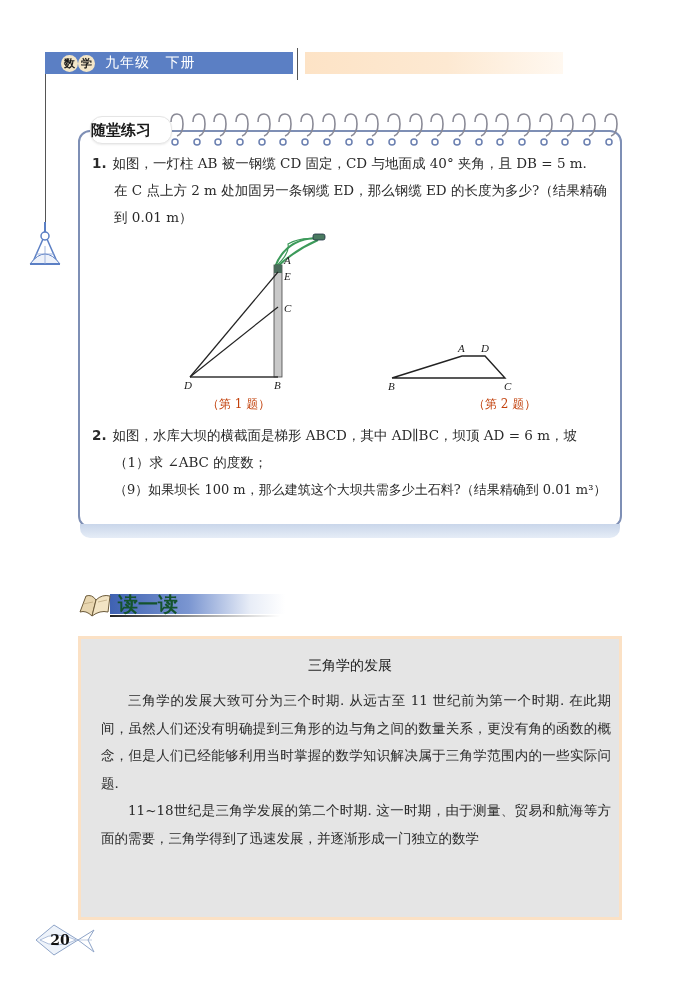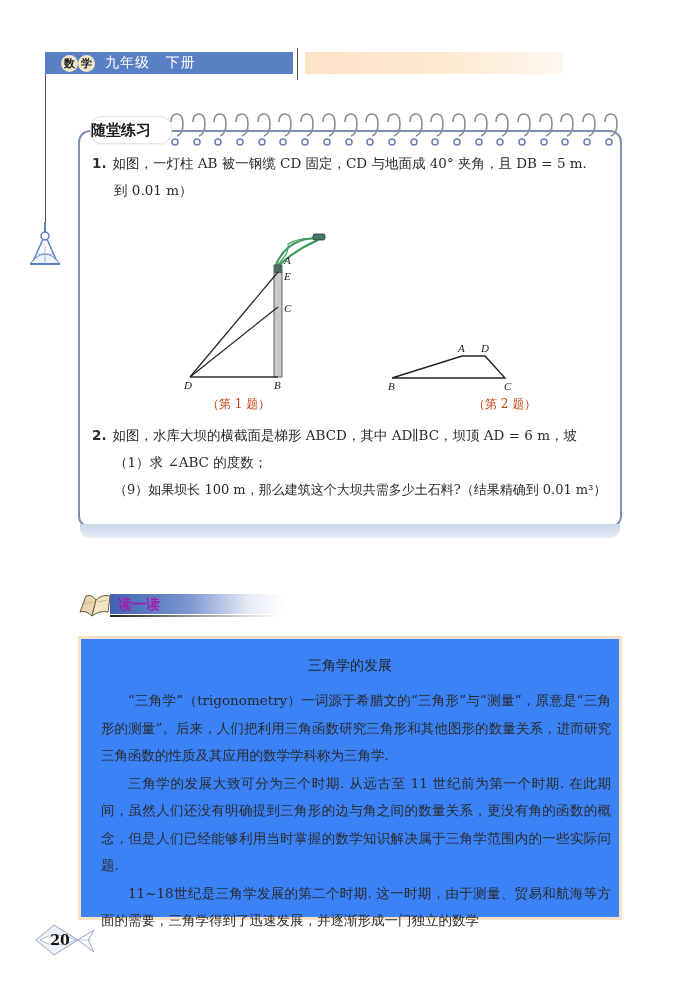--- a/index.html
+++ b/index.html
@@ -30,24 +30,24 @@
   .problem .num { font-weight: bold; margin-right: 6px; font-family: "DejaVu Sans", sans-serif; }
   .indent { padding-left: 22px; }
 
   .figure { position: absolute; }
   .fig-caption { position: absolute; font-size: 12px; color: #c2410c; }
 
   
   .read-header { position: absolute; left: 78px; top: 590px; width: 220px; height: 30px; }
   .book-icon { position: absolute; left: 0; top: 2px; width: 36px; height: 26px; }
   .read-band { position: absolute; left: 32px; top: 4px; width: 175px; height: 20px; background: linear-gradient(to right, #3f62b2 0%, #7b96d1 45%, #e8edf7 80%, #ffffff 100%); }
-  .read-title { position: absolute; left: 40px; top: 4px; color: #a21caf; font-family: "DejaVu Sans", sans-serif; font-size: 14px; font-weight: bold; line-height: 20px; }
+  .read-title { position: absolute; left: 40px; top: 4px; color: #14532d; font-family: "DejaVu Sans", sans-serif; font-size: 20px; font-weight: bold; line-height: 20px; }
   .read-underline { position: absolute; left: 32px; top: 25px; width: 170px; height: 2px; background: linear-gradient(to right, #222, #999, #fff); }
 
-  .read-card { position: absolute; left: 78px; top: 636px; width: 544px; height: 284px; border: 3px solid #fbe1c5; background: #3b82f6; }
+  .read-card { position: absolute; left: 78px; top: 636px; width: 544px; height: 284px; border: 3px solid #fbe1c5; background: #e5e5e5; }
   .read-card-title { position: absolute; left: 0; width: 100%; top: 18px; text-align: center; font-family: "DejaVu Sans", sans-serif; font-size: 14px; color: #222; }
   .read-body { position: absolute; left: 20px; top: 48px; width: 510px; font-size: 13.5px; line-height: 27.5px; color: #2a2a2a; text-align: justify; }
   .read-body p { text-indent: 2em; }
 
   .page-number-badge { position: absolute; left: 34px; top: 922px; width: 64px; height: 36px; }
   .page-number { position: absolute; left: 47px; top: 932px; font-size: 14px; color: #111; width: 26px; text-align: center; font-weight: bold; }
 </style>
 </head>
 <body>
 
@@ -160,20 +160,21 @@
   <div class="ring"><svg viewBox="0 0 16 36">
         <path d="M3 10 Q3 2 9 2 Q15 2 15 12 Q15 22 9 24" fill="none" stroke="#8a8a96" stroke-width="1.6"></path>
         <circle cx="7" cy="30" r="3" fill="none" stroke="#6a7fb0" stroke-width="1.5"></circle>
       </svg></div>
 </div>
 
 <div class="tab-label">随堂练习</div>
 
 <div class="problem" style="top:150px; width:525px;">
   <div><span class="num">1.</span><span>如图，一灯柱 AB 被一钢缆 CD 固定，CD 与地面成 40° 夹角，且 DB = 5 m.</span></div>
+  <div class="indent">在 C 点上方 2 m 处加固另一条钢缆 ED，那么钢缆 ED 的长度为多少?（结果精确</div>
   <div class="indent">到 0.01 m）</div>
 </div>
 
 <svg class="figure" style="left:180px; top:232px;" width="160" height="160" viewBox="0 0 160 160">
   <path d="M95 35 Q105 8 135 6" fill="none" stroke="#3c9a5a" stroke-width="2"></path>
   <path d="M97 35 Q115 18 138 8" fill="none" stroke="#3c9a5a" stroke-width="2"></path>
   <path d="M95 35 Q110 22 108 12 Q120 5 136 7" fill="none" stroke="#3c9a5a" stroke-width="1.2"></path>
   <rect x="133" y="2" width="12" height="6" rx="2" fill="#4a7a60" stroke="#234" stroke-width="0.8"></rect>
   <rect x="94" y="33" width="8" height="112" fill="#c9c9c9" stroke="#444" stroke-width="0.8"></rect>
   <rect x="94" y="33" width="8" height="8" fill="#4a6a5a"></rect>
@@ -211,21 +212,20 @@
     <line x1="5" y1="12" x2="15" y2="10" stroke="#b09a70" stroke-width="0.6"></line>
     <line x1="20" y1="10" x2="29" y2="8" stroke="#b09a70" stroke-width="0.6"></line>
   </svg>
   <div class="read-title">读一读</div>
   <div class="read-underline"></div>
 </div>
 
 <div class="read-card">
   <div class="read-card-title">三角学的发展</div>
   <div class="read-body">
-    <p>“三角学”（trigonometry）一词源于希腊文的“三角形”与“测量”，原意是“三角形的测量”。后来，人们把利用三角函数研究三角形和其他图形的数量关系，进而研究三角函数的性质及其应用的数学学科称为三角学.</p>
     <p>三角学的发展大致可分为三个时期. 从远古至 11 世纪前为第一个时期. 在此期间，虽然人们还没有明确提到三角形的边与角之间的数量关系，更没有角的函数的概念，但是人们已经能够利用当时掌握的数学知识解决属于三角学范围内的一些实际问题.</p>
     <p>11~18世纪是三角学发展的第二个时期. 这一时期，由于测量、贸易和航海等方面的需要，三角学得到了迅速发展，并逐渐形成一门独立的数学</p>
   </div>
 </div>
 
 <svg class="page-number-badge" viewBox="0 0 64 36">
   <path d="M2 18 L20 3 L44 18 L20 33 Z" fill="#eef3fa" stroke="#8ea4c8" stroke-width="1"></path>
   <path d="M6 18 Q22 8 42 18 Q22 28 6 18 Z" fill="#ffffff" stroke="#9aaed0" stroke-width="0.8"></path>
   <path d="M44 18 L60 8 L54 18 L60 30 Z" fill="none" stroke="#8ea4c8" stroke-width="1"></path>
   <line x1="44" y1="18" x2="58" y2="18" stroke="#9aaed0" stroke-width="0.6"></line>

